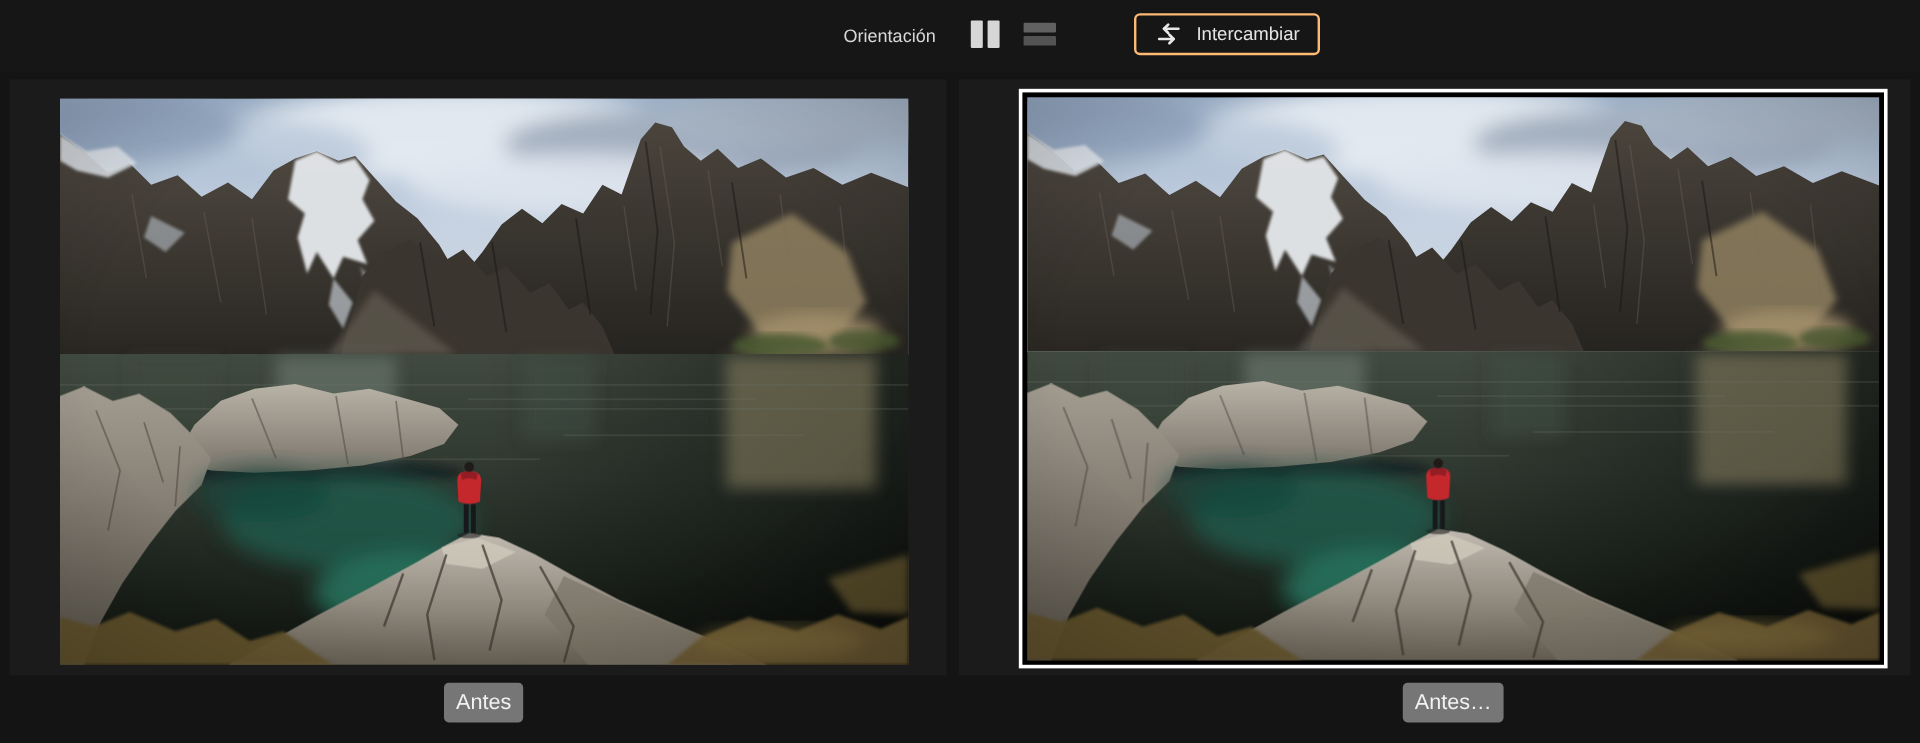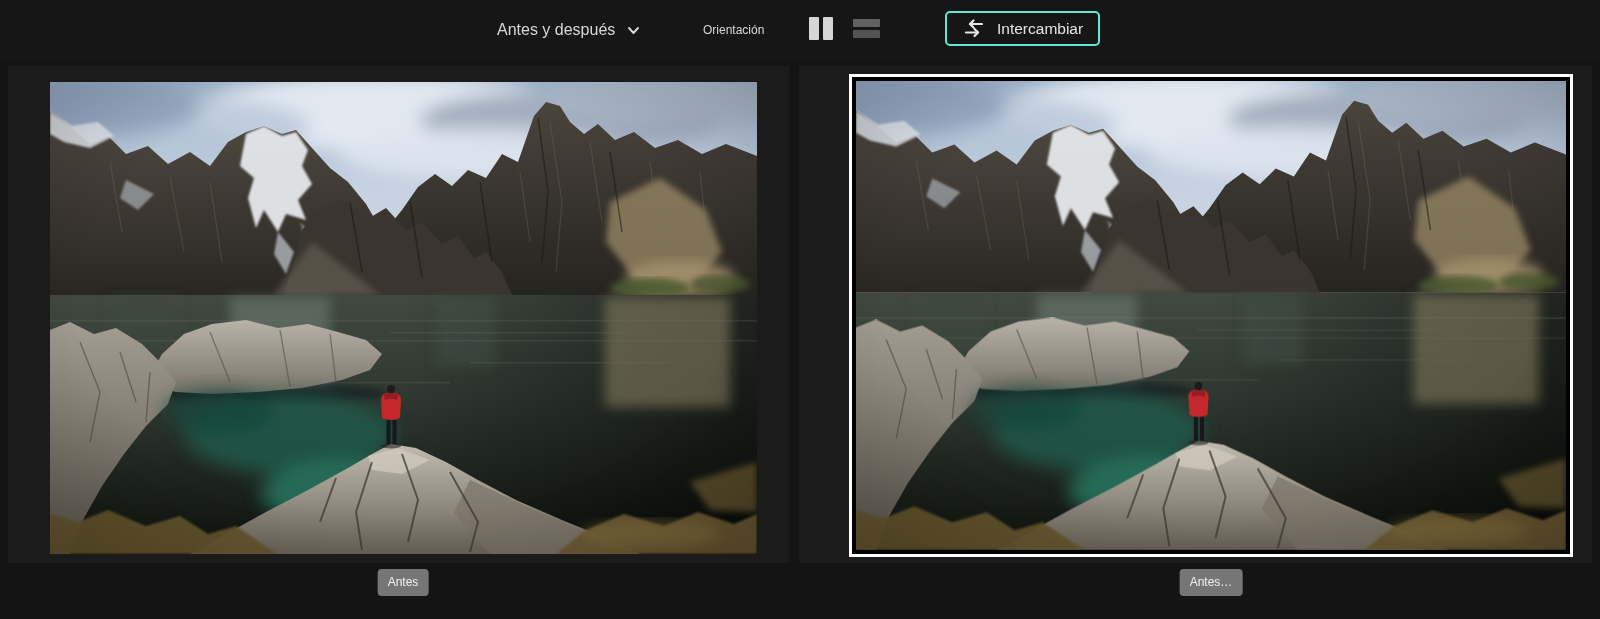--- a/index.html
+++ b/index.html
@@ -4,43 +4,43 @@
 <style>
   html,body{margin:0;padding:0;background:#141414;}
   body{width:1600px;height:619px;overflow:hidden;font-family:"Liberation Sans",sans-serif;}
   .app{position:relative;width:1600px;height:619px;background:#141414;}
 
   
   .topbar{position:absolute;left:0;top:0;width:1600px;height:60px;background:#161616;}
   .viewmode{position:absolute;left:497px;top:0;height:60px;display:flex;align-items:center;gap:11px;
             color:#d8d8d8;font-size:16px;cursor:default;}
   .orient-label{position:absolute;left:703px;top:0;height:60px;display:flex;align-items:center;
-            color:#d8d8d8;font-size:12px;}
+            color:#d8d8d8;font-size:15px;}
   .icon-btn{position:absolute;top:17px;display:flex;cursor:pointer;background:none;border:none;padding:0;}
   .vbars{left:809px;gap:4px;}
   .vbars span{display:block;width:10px;height:23px;background:#d6d6d6;border-radius:1px;}
   .hbars{left:853px;top:19px;flex-direction:column;gap:3px;}
   .hbars span{display:block;width:27px;height:8px;background:#616161;border-radius:1px;}
   .hbars span:last-child{background:#535353;}
   .swap-btn{position:absolute;left:945px;top:11px;height:35px;padding:0 15px;display:flex;align-items:center;
-            gap:11px;background:transparent;border:2px solid #5eead4;border-radius:5px;color:#e4e4e4;
+            gap:11px;background:transparent;border:2px solid #fdba74;border-radius:5px;color:#e4e4e4;
             font-size:15.5px;cursor:pointer;font-family:"Liberation Sans",sans-serif;}
 
   
   .panel{position:absolute;top:66px;height:497px;background:#1b1b1b;}
   .panel.left{left:8px;width:781px;}
   .panel.right{left:799px;width:793px;}
   .photo-before{position:absolute;left:50px;top:82px;width:707px;height:472px;}
   .photo-after-frame{position:absolute;left:849px;top:74px;width:724px;height:483px;box-sizing:border-box;
             border:3px solid #ffffff;background:#000;padding:4px;}
   .photo-before svg,.photo-after-frame svg{display:block;width:100%;height:100%;}
 
   
   .badge{position:absolute;top:569px;transform:translateX(-50%);background:#767676;color:#f2f2f2;
-         font-size:12px;line-height:1;padding:7px 10px 8px;border-radius:4px;white-space:nowrap;}
+         font-size:18px;line-height:1;padding:7px 10px 8px;border-radius:4px;white-space:nowrap;}
   .badge.before{left:403px;}
   .badge.after{left:1211px;}
 
   .hidden-defs{position:absolute;width:0;height:0;overflow:hidden;}
 </style>
 </head>
 <body>
 
 <div class="app">
 
@@ -204,26 +204,20 @@
         <path d="M331,318 Q331,312 337,311 L345,311 Q351,312 351,318 L350,336 Q341,340 332,336 Z" fill="#c4272c"></path>
         <path d="M334,313 Q341,308 348,313 L347,318 Q341,315 335,318 Z" fill="#8e1d24" opacity="0.9"></path>
         <circle cx="341" cy="307" r="4" fill="#201a18"></circle>
 
         <rect x="0" y="0" width="707" height="472" fill="url(#g-vig)"></rect>
       </g>
     </defs>
   </svg>
 
   <header class="topbar">
-    <div class="viewmode">
-      <span>Antes y después</span>
-      <svg width="15" height="15" viewBox="0 0 15 15">
-        <polyline points="3,5 7.5,10 12,5" fill="none" stroke="#d8d8d8" stroke-width="1.9" stroke-linecap="round" stroke-linejoin="round"></polyline>
-      </svg>
-    </div>
 
     <span class="orient-label">Orientación</span>
 
     <button class="icon-btn vbars" aria-label="vertical">
       <span></span>
         <span></span>
     </button>
     <button class="icon-btn hbars" aria-label="horizontal">
       <span></span>
         <span></span>

